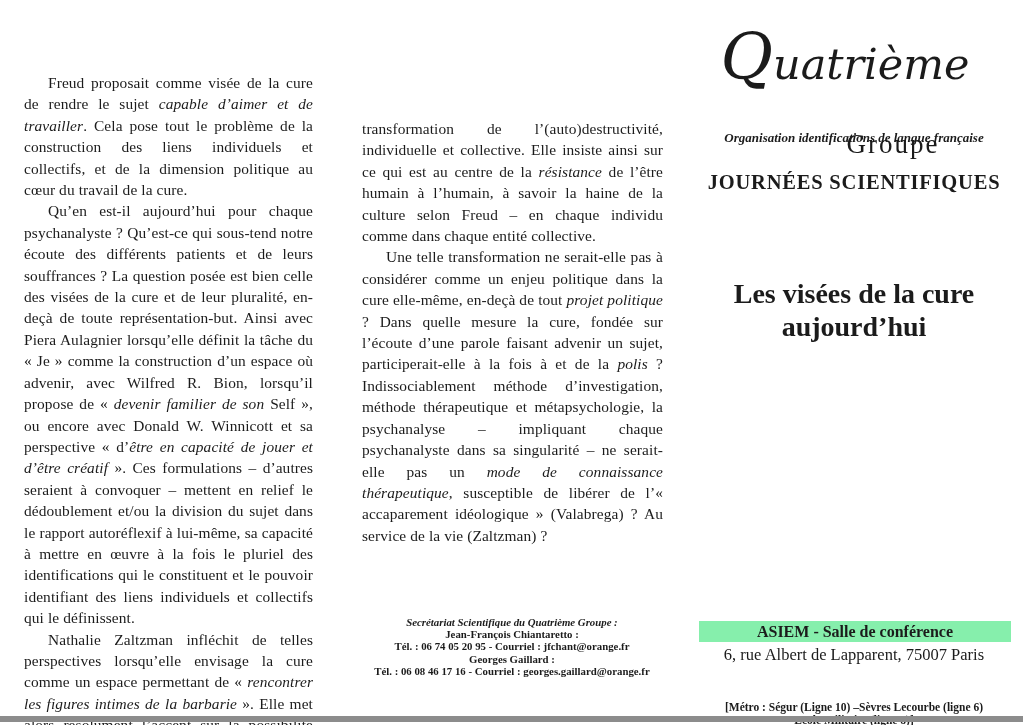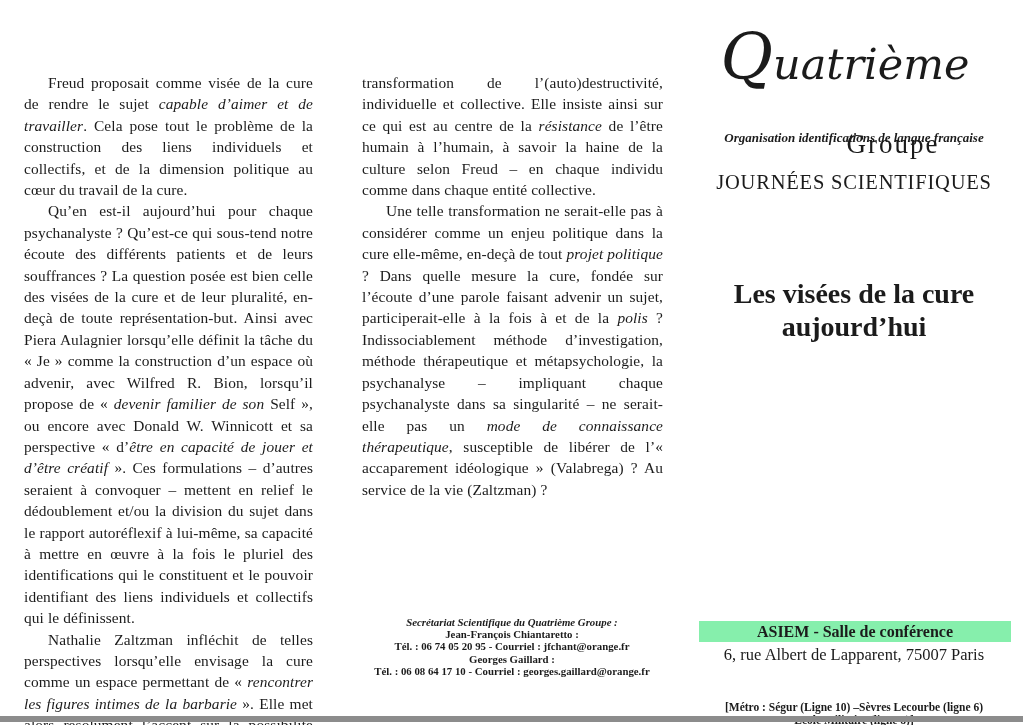--- a/index.html
+++ b/index.html
@@ -19,21 +19,21 @@
     position:absolute;
     top:72px;
     text-align:justify;
     font-size:15.4px;
     line-height:21.4px;
     letter-spacing:0.1px;
   }
   .col p{margin:0;text-indent:24px;}
   .col p.noindent{text-indent:0;}
   #left-col{left:24px;width:289px;}
-  #mid-col{left:362px;width:301px;}
+  #mid-col{left:362px;width:301px;margin-top:46px;}
 
   
   .secretariat{
     position:absolute;
     left:352px;top:616px;width:320px;
     text-align:center;
     font-size:10.8px;
     line-height:12.2px;
     font-weight:bold;
   }
@@ -58,21 +58,21 @@
     margin-top:16px;
   }
   .org-subtitle{
     top:130px;
     font-weight:bold;
     font-style:italic;
     font-size:13px;
   }
   .journees{
     top:171px;
-    font-weight:normal;
+    font-weight:bold;
     font-size:20.5px;
     letter-spacing:0.8px;
   }
   .event-title{
     top:277px;
     font-weight:bold;
     font-size:28px;
     line-height:33px;
   }
   .event-dates{
@@ -121,21 +121,21 @@
   <div id="mid-col" class="col">
       <p class="noindent"><span>transformation de l’(auto)destructivité, individuelle et collective. Elle insiste ainsi sur ce qui est au centre de la </span><span class="it">résistance</span><span> de l’être humain à l’humain, à savoir la haine de la culture selon Freud – en chaque individu comme dans chaque entité collective.</span></p>
       <p><span>Une telle transformation ne serait-elle pas à considérer comme un enjeu politique dans la cure elle-même, en-deçà de tout </span><span class="it">projet politique</span><span> ? Dans quelle mesure la cure, fondée sur l’écoute d’une parole faisant advenir un sujet, participerait-elle à la fois à et de la </span><span class="it">polis</span><span> ? Indissociablement méthode d’investigation, méthode thérapeutique et métapsychologie, la psychanalyse – impliquant chaque psychanalyste dans sa singularité – ne serait-elle pas un </span><span class="it">mode de connaissance thérapeutique</span><span>, susceptible de libérer de l’« accaparement idéologique » (Valabrega) ? Au service de la vie (Zaltzman) ?</span></p>
     </div>
 
   <div class="secretariat">
       <div class="b it">Secrétariat Scientifique du Quatrième Groupe :</div>
       <div class="b">Jean-François Chiantaretto :</div>
       <div class="b">Tél. : 06 74 05 20 95 - Courriel : jfchant@orange.fr</div>
       <div class="b">Georges Gaillard :</div>
-      <div class="b">Tél. : 06 08 64 17 10 - Courriel : georges.gaillard@orange.fr</div>
+      <div class="b">Tél. : 06 08 46 17 16 - Courriel : georges.gaillard@orange.fr</div>
     </div>
 
   <div class="cover">
     <div class="logo-script">Quatrième</div>
     <div class="logo-sub">Groupe</div>
     <div class="org-subtitle">Organisation identifications de langue française</div>
     <div class="journees">JOURNÉES SCIENTIFIQUES</div>
     <div class="event-title">
       <div>Les visées de la cure</div>
       <div>aujourd’hui</div>

